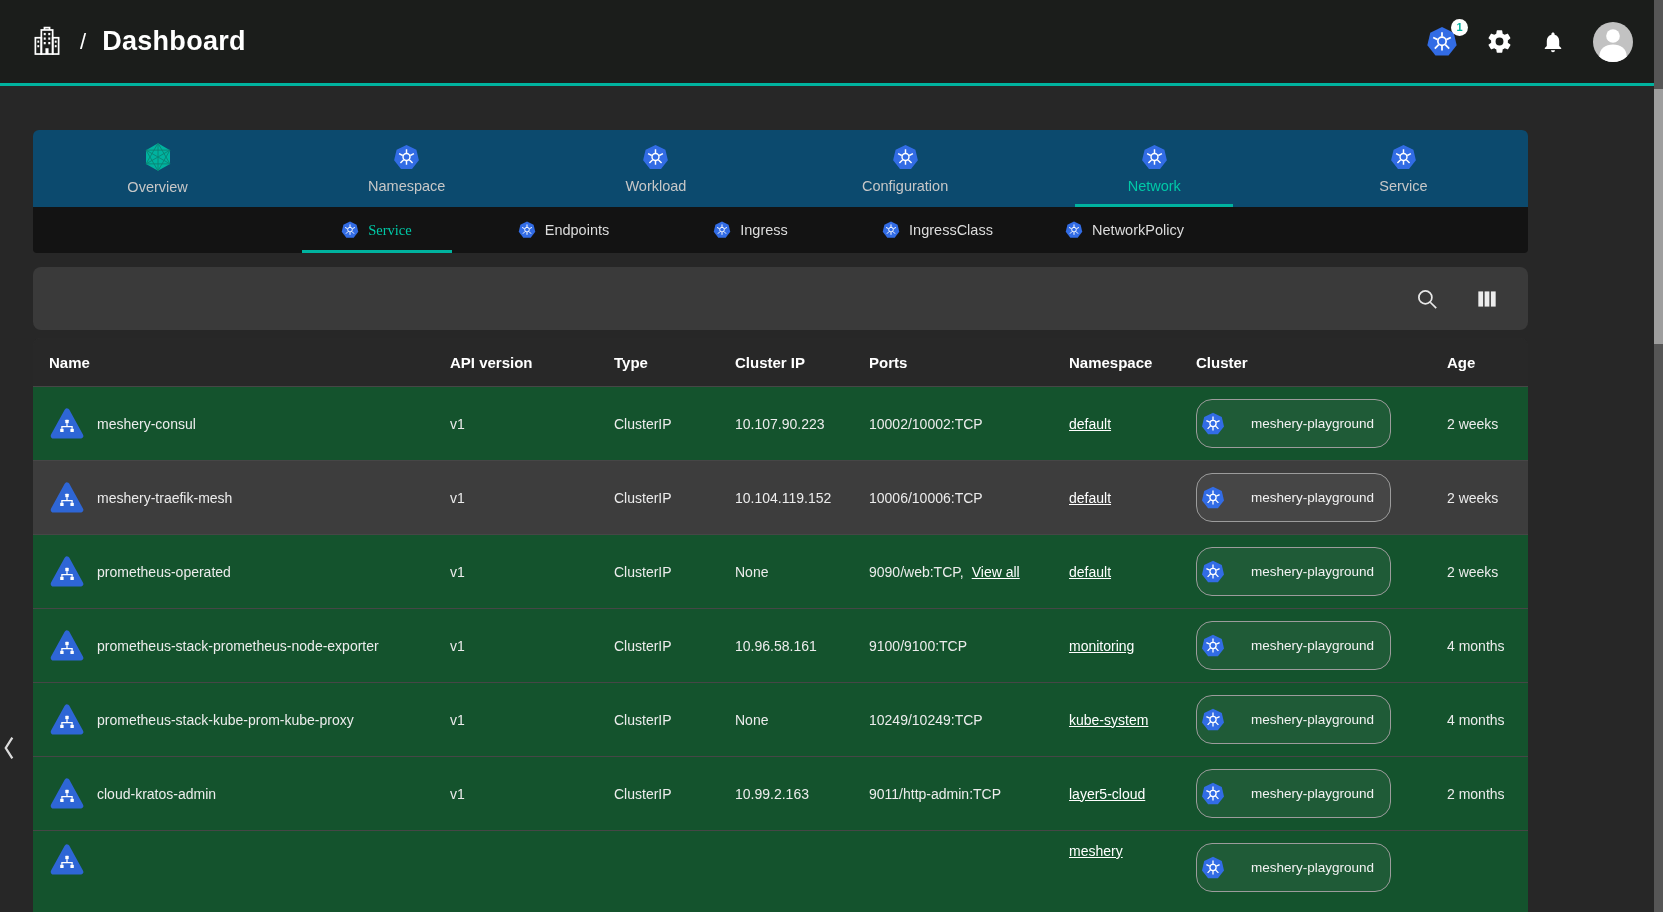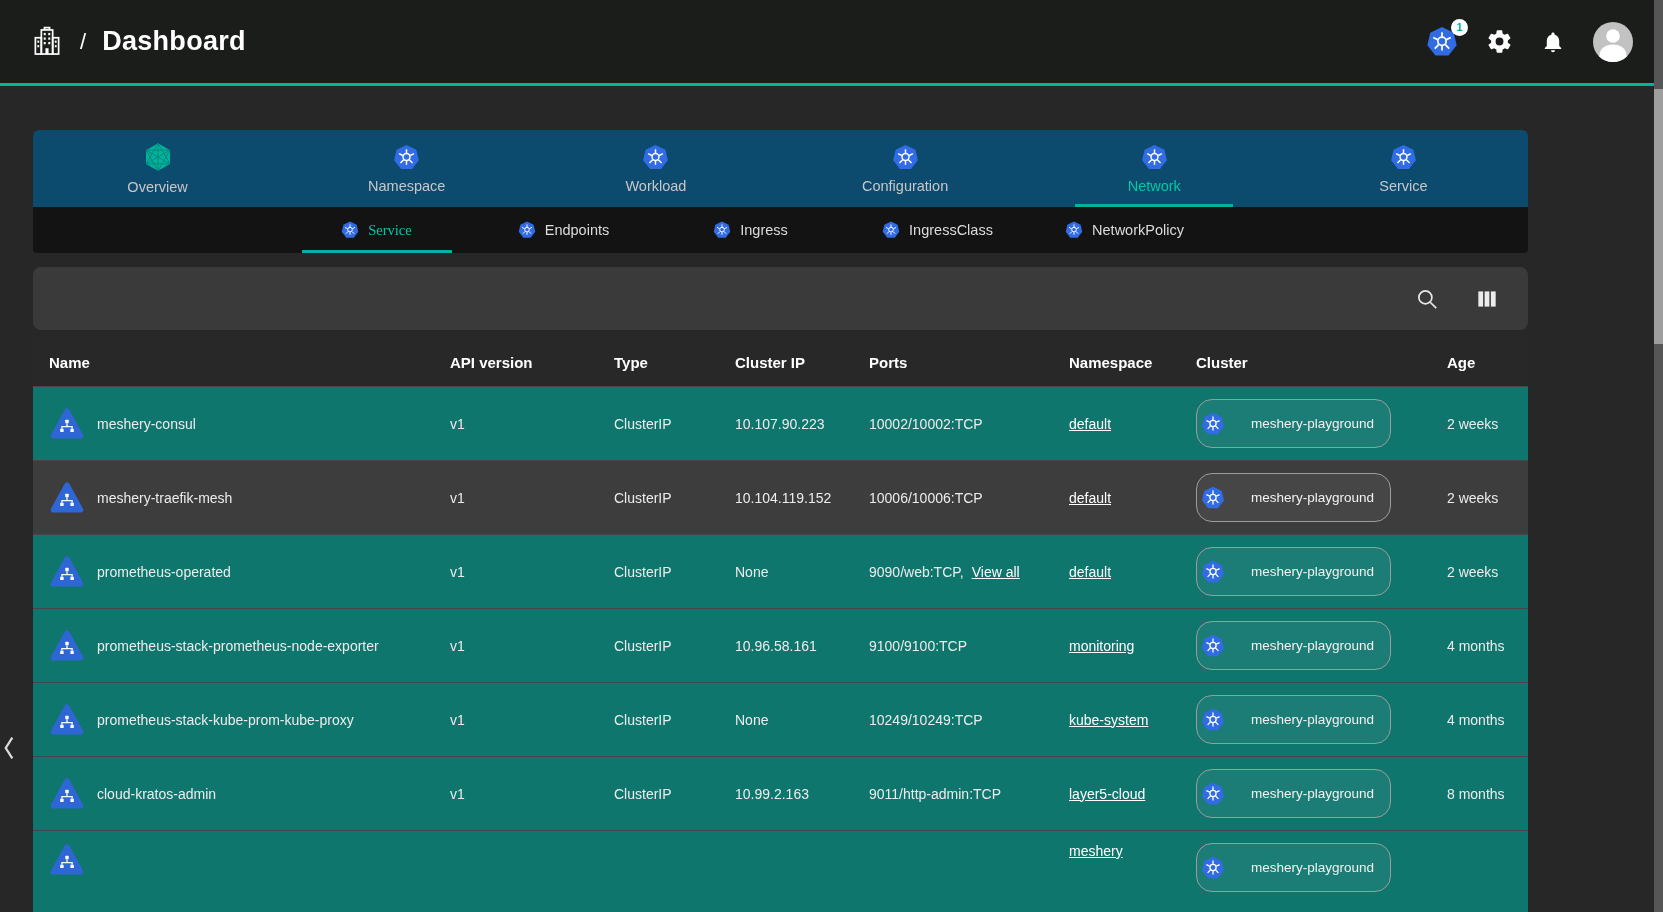--- a/index.html
+++ b/index.html
@@ -70,21 +70,21 @@
   .table {
     position:absolute; left:33px; top:338px; width:1495px; height:574px;
     background:#323232; border-radius:8px 8px 0 0; overflow:hidden;
   }
   .thead {
     height:48px; background:#282828; display:flex; align-items:center;
     font-weight:bold; font-size:15px; color:#ffffff;
   }
   .trow {
     height:74px; display:flex; align-items:center;
-    border-top:1px solid #464646; font-size:14px; color:#ececec; background:#0f766e;
+    border-top:1px solid #464646; font-size:14px; color:#ececec; background:#14532d;
   }
   .trow.hl { background:#3d3d3d; }
   .trow.cut { height:110px; align-items:flex-start; padding-top:12px; }
   .c { padding-right:10px; white-space:nowrap; overflow:hidden; }
   .c1 { width:417px; padding-left:16px; display:flex; align-items:center; gap:12px; }
   .c2 { width:164px; } .c3 { width:121px; } .c4 { width:134px; }
   .c5 { width:200px; display:flex; align-items:center; gap:8px; }
   .c6 { width:127px; } .c7 { width:251px; } .c8 { width:81px; }
   .link { color:#ffffff; text-decoration:underline; cursor:pointer; }
   .chip {
@@ -439,21 +439,21 @@
         <span>9011/http-admin:TCP</span>
         <span class="link"></span>
       </div>
     <div class="c c6"><span class="link">layer5-cloud</span></div>
     <div class="c c7"><span class="chip">
           <svg class="ic" width="24" height="24">
             <use href="#k8s"></use>
           </svg>
           <span>meshery-playground</span>
         </span></div>
-    <div class="c c8">8 months</div>
+    <div class="c c8">2 months</div>
   </div>
 
   <div class="trow cut">
     <div class="c c1">
         <svg class="ic" width="36" height="34">
           <use href="#svc"></use>
         </svg>
         <span></span>
       </div>
     <div class="c c2"></div>

